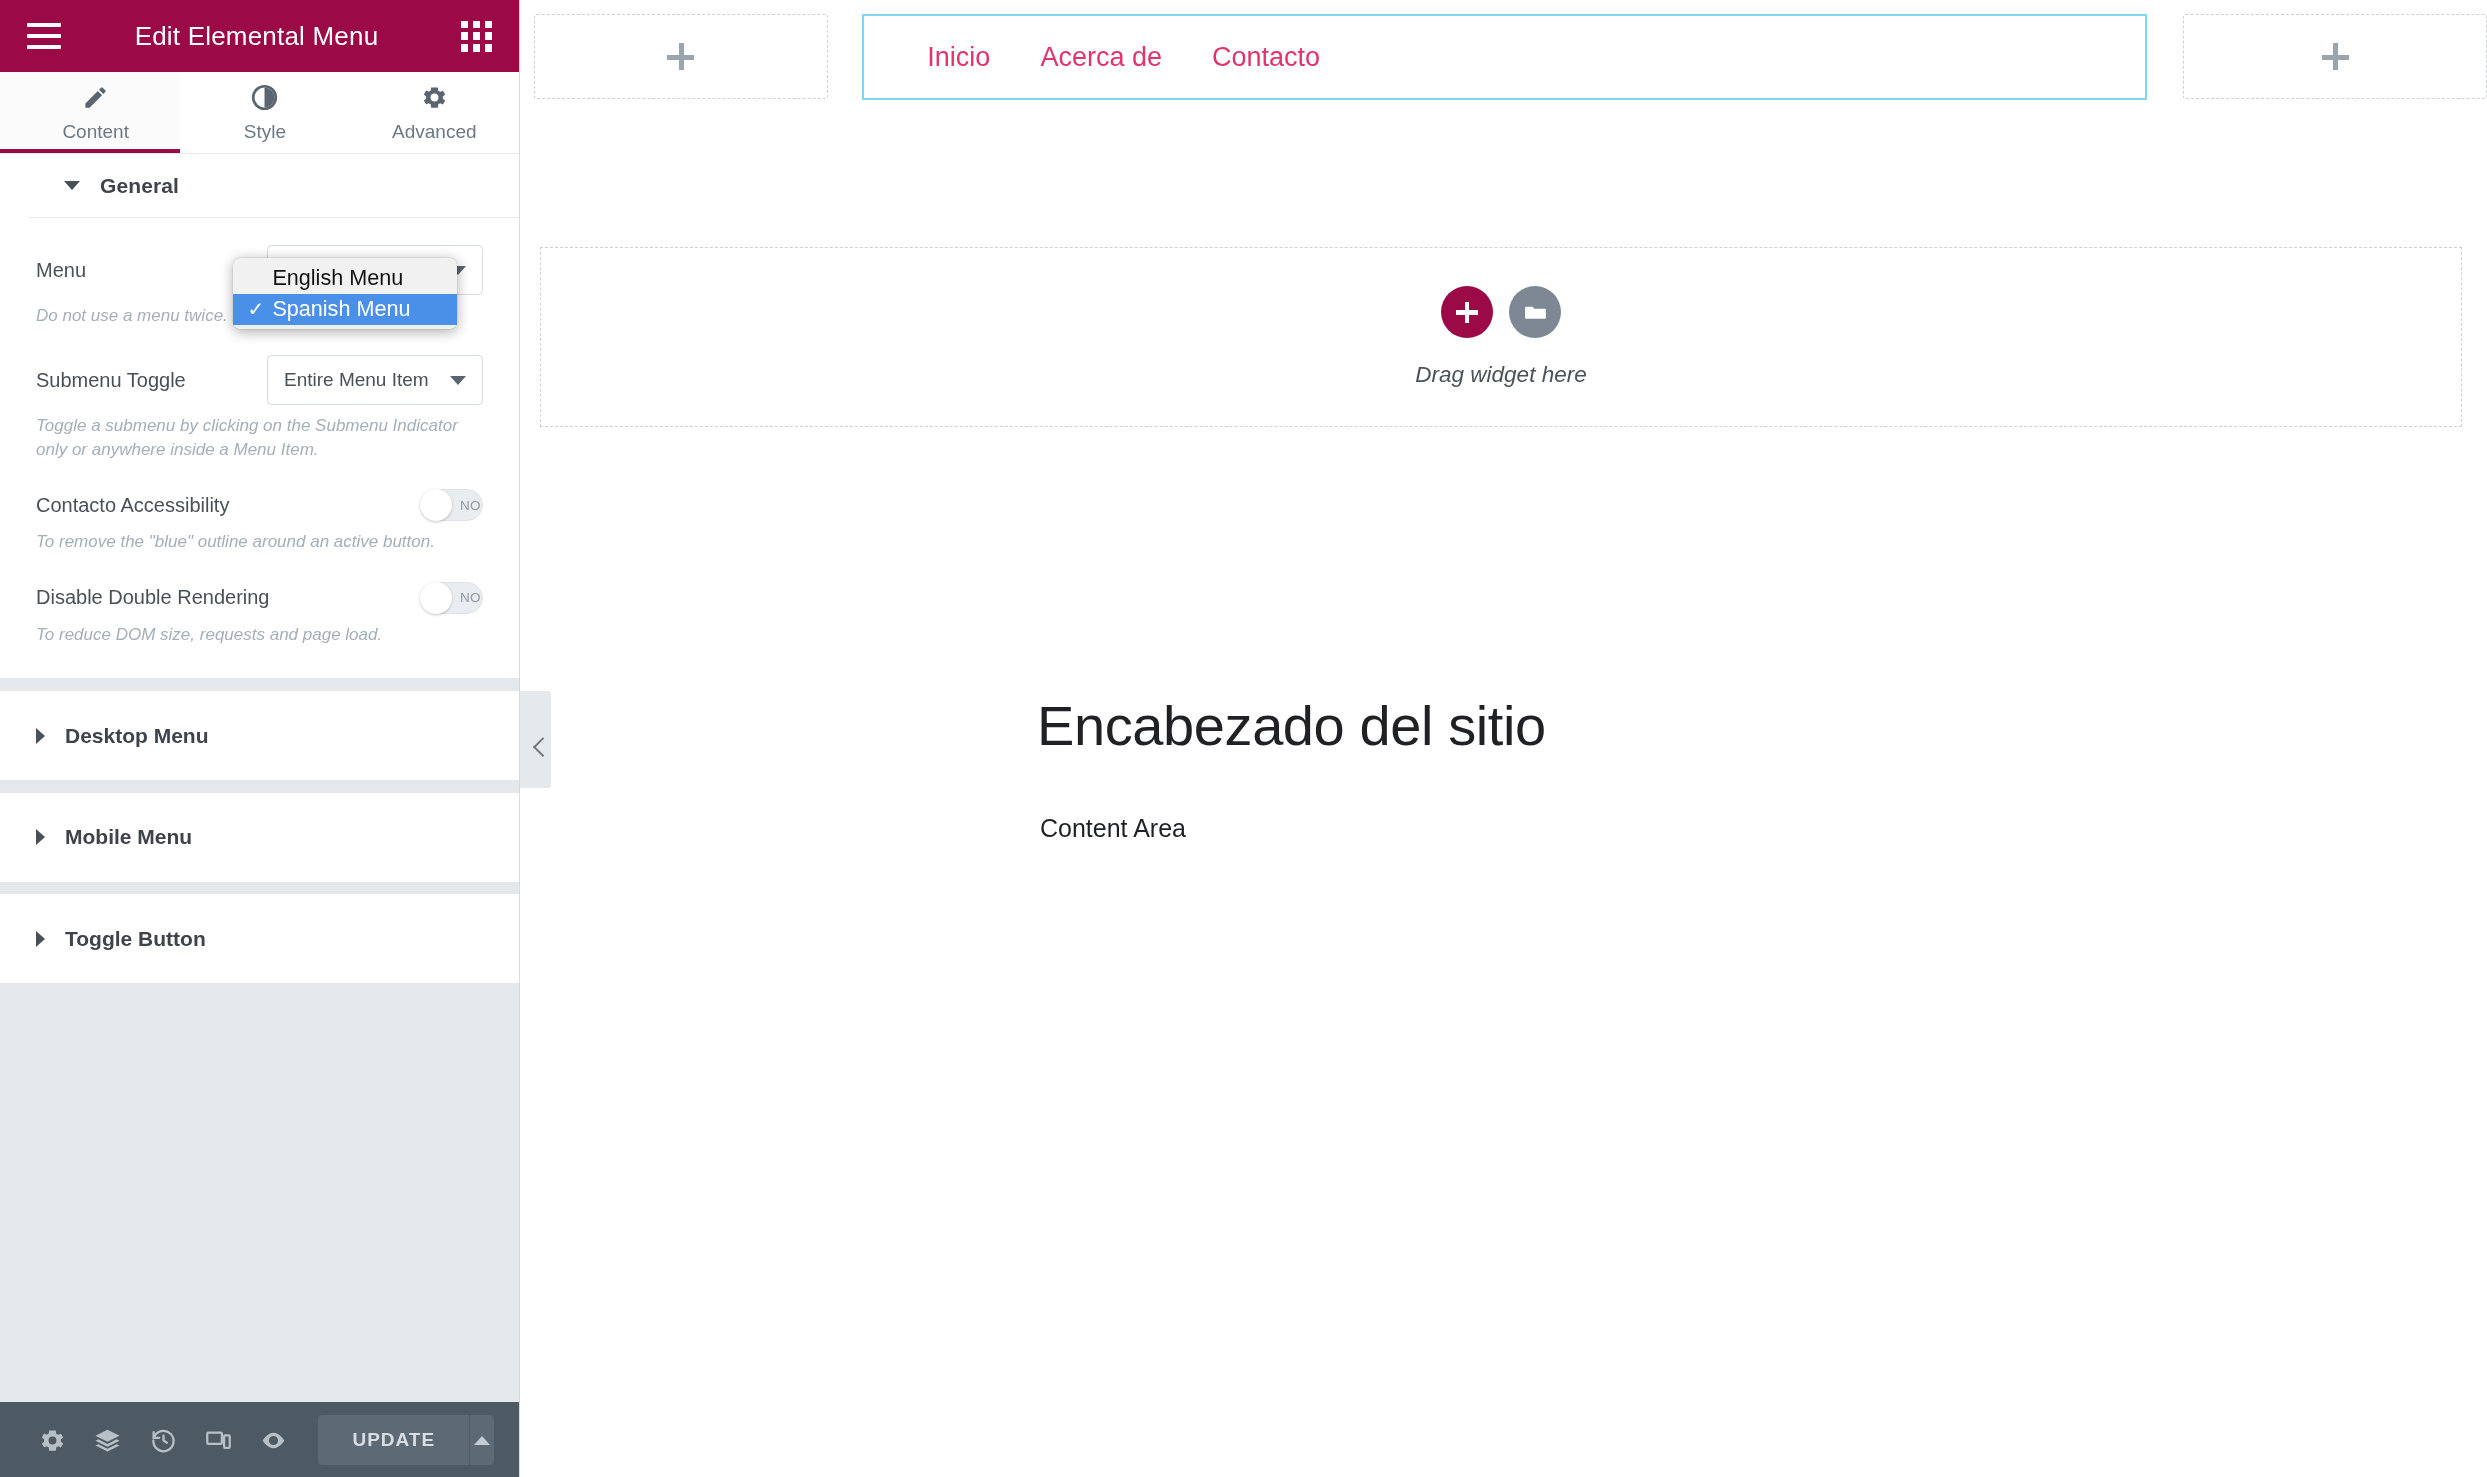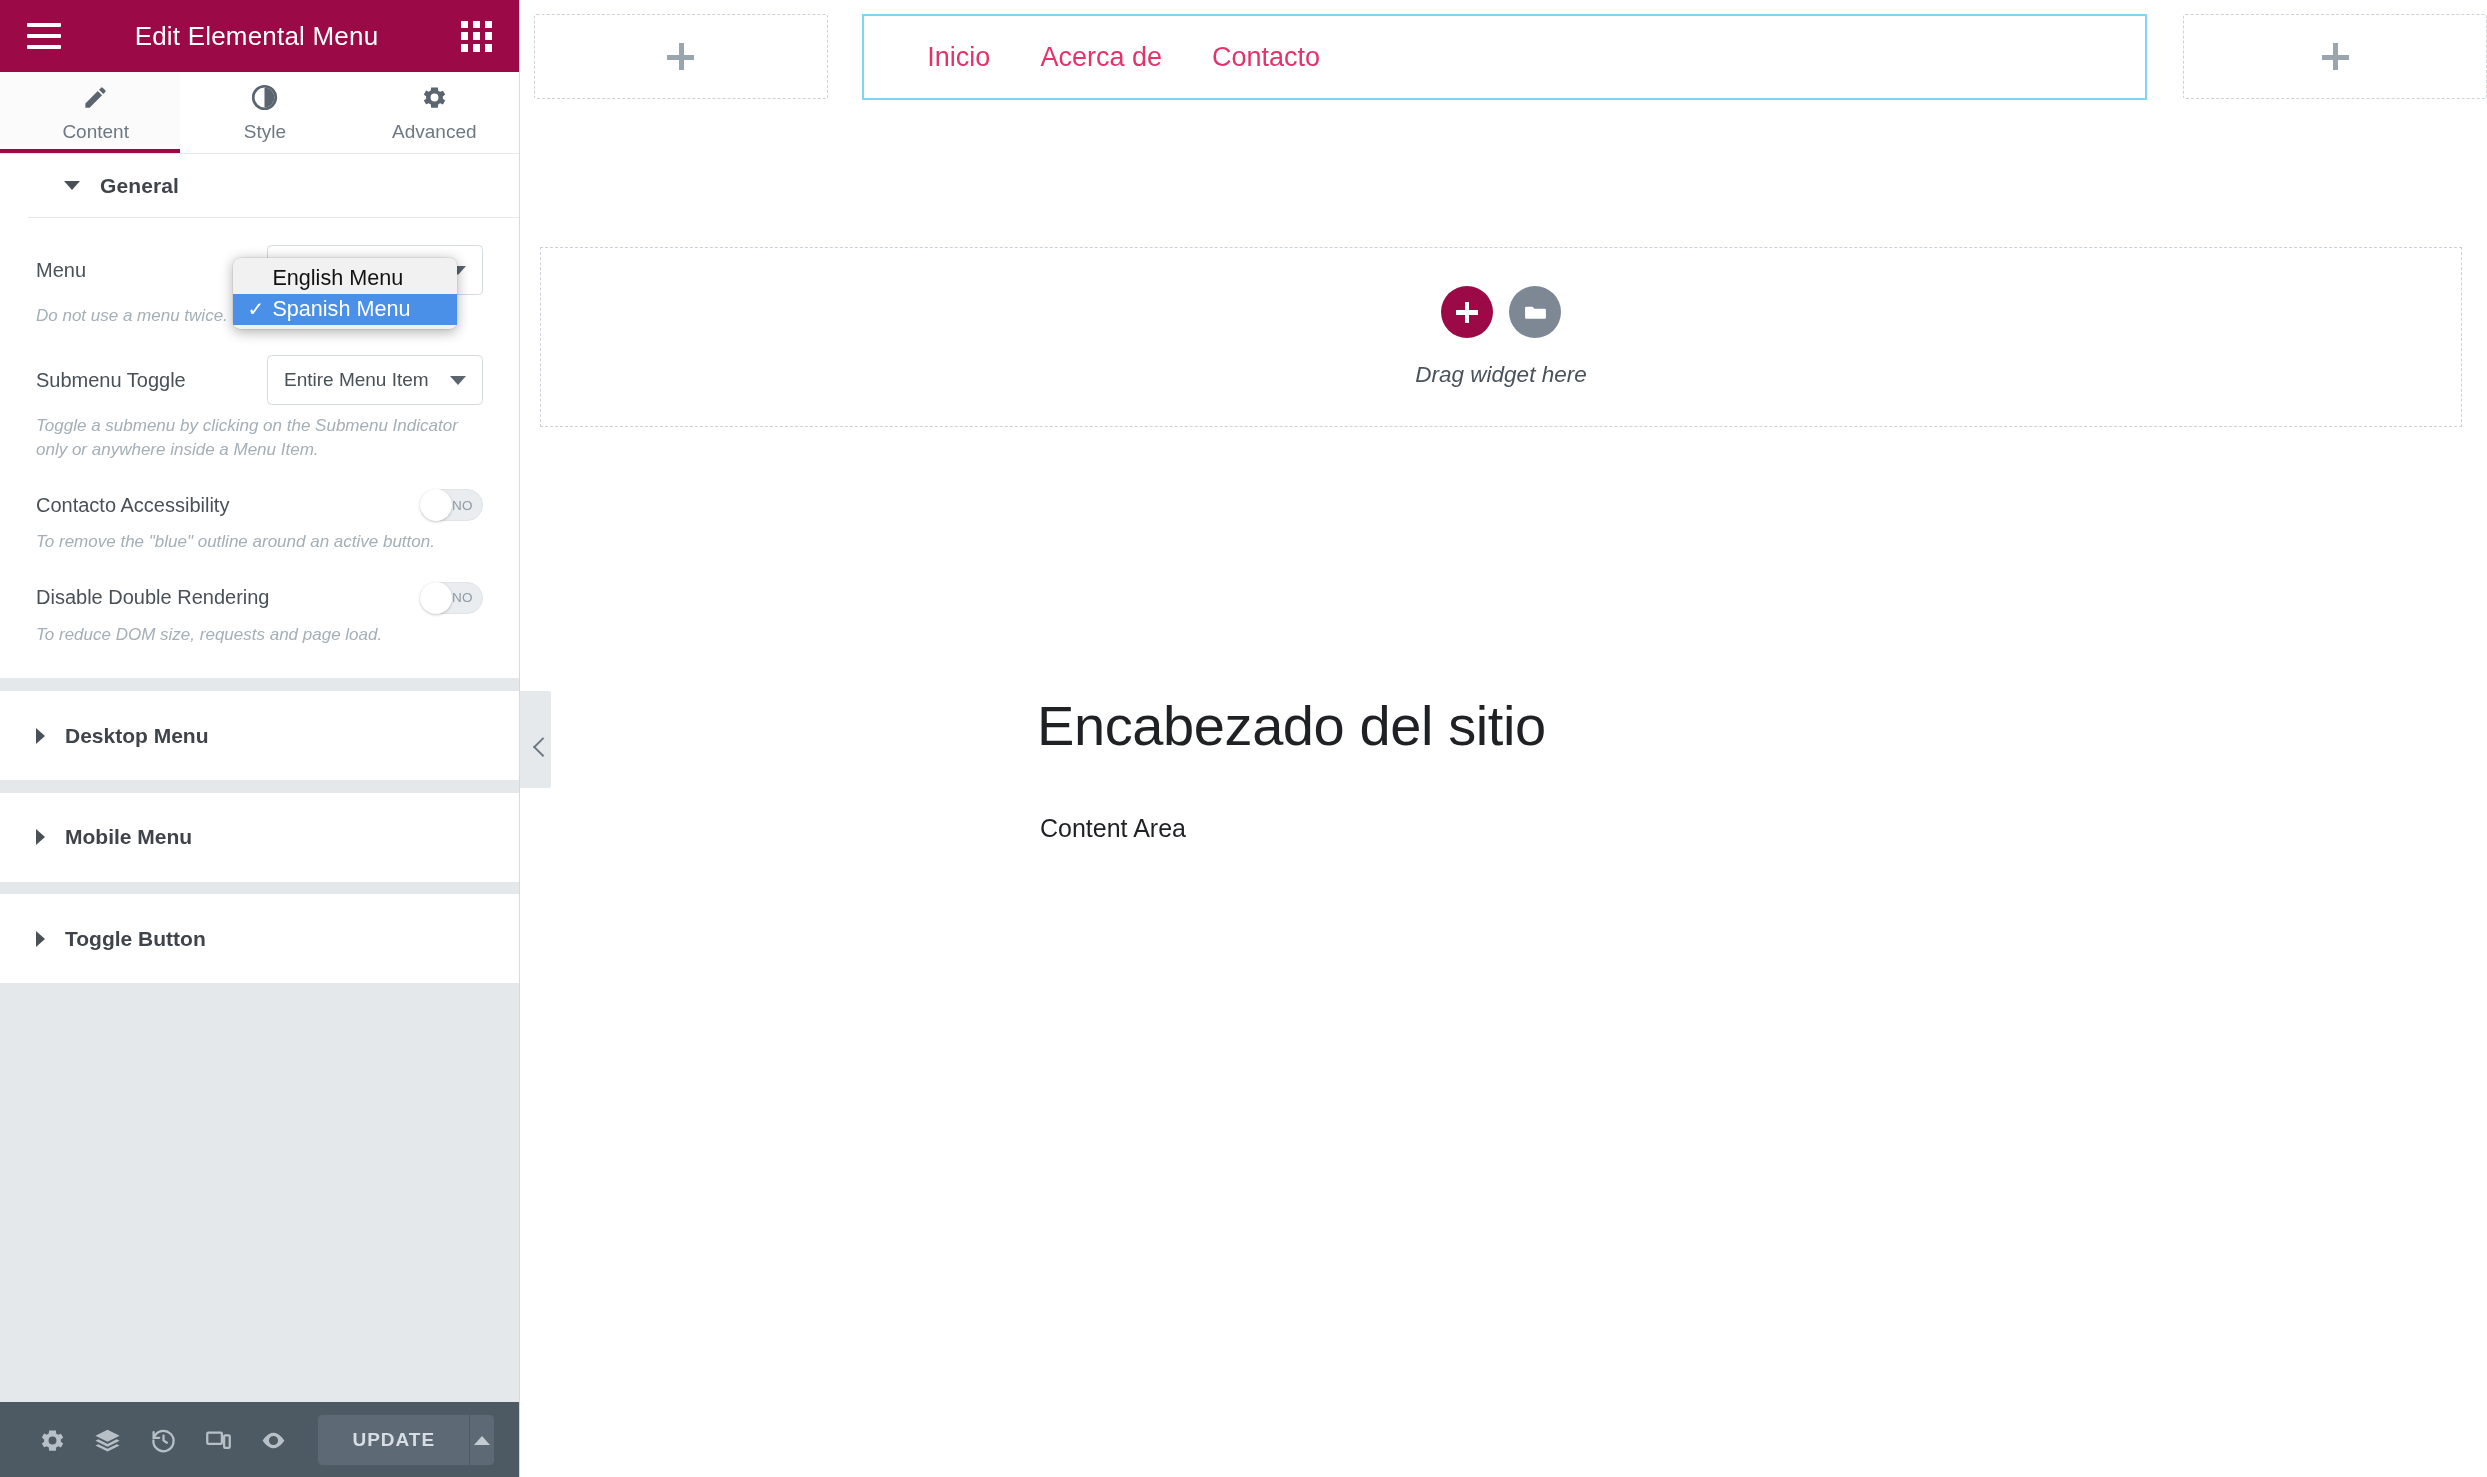--- a/index.html
+++ b/index.html
@@ -79,21 +79,21 @@
     border: 0.9px solid #d5dadf; border-radius: 4.5px; background: #ffffff;
     display: flex; align-items: center; padding: 0 16px;
     font-size: 19px; color: #495157; cursor: pointer;
   }
   .fake-select .sel-val { flex: 1; white-space: nowrap; overflow: hidden; }
   .caret { width: 0; height: 0; border-left: 8px solid transparent; border-right: 8px solid transparent; border-top: 9px solid #5b6570; margin-left: 7.2px; }
 
   .switch { width: 63px; height: 32px; border-radius: 16px; background: #eaedf0; border: 0.9px solid #e0e4e8;
             display: flex; align-items: center; position: relative; cursor: pointer; }
   .switch .knob { width: 32px; height: 32px; border-radius: 50%; background: #ffffff; box-shadow: 0 0.9px 2.7px rgba(0,0,0,.22); position: absolute; left: -0.9px; top: -0.9px; }
-  .switch .sw-txt { position: absolute; right: 9px; font-size: 13.5px; color: #8f9ba5; letter-spacing: 0.4px; }
+  .switch .sw-txt { position: absolute; right: 1px; font-size: 13.5px; color: #8f9ba5; letter-spacing: 0.4px; }
 
   .acc-gap { height: 12.6px; background: #e4e8eb; }
   .acc-head { height: 89px; display: flex; align-items: center; padding-left: 36px; gap: 20px; background: #ffffff; cursor: pointer; }
   .acc-head .stitle { font-size: 21px; font-weight: 700; color: #3f444b; }
 
   .panel-filler { background: #e4e8eb; flex: 1; }
 
   
   .panel-footer {
     height: 76px; background: #4e5a63; display: flex; align-items: center;

